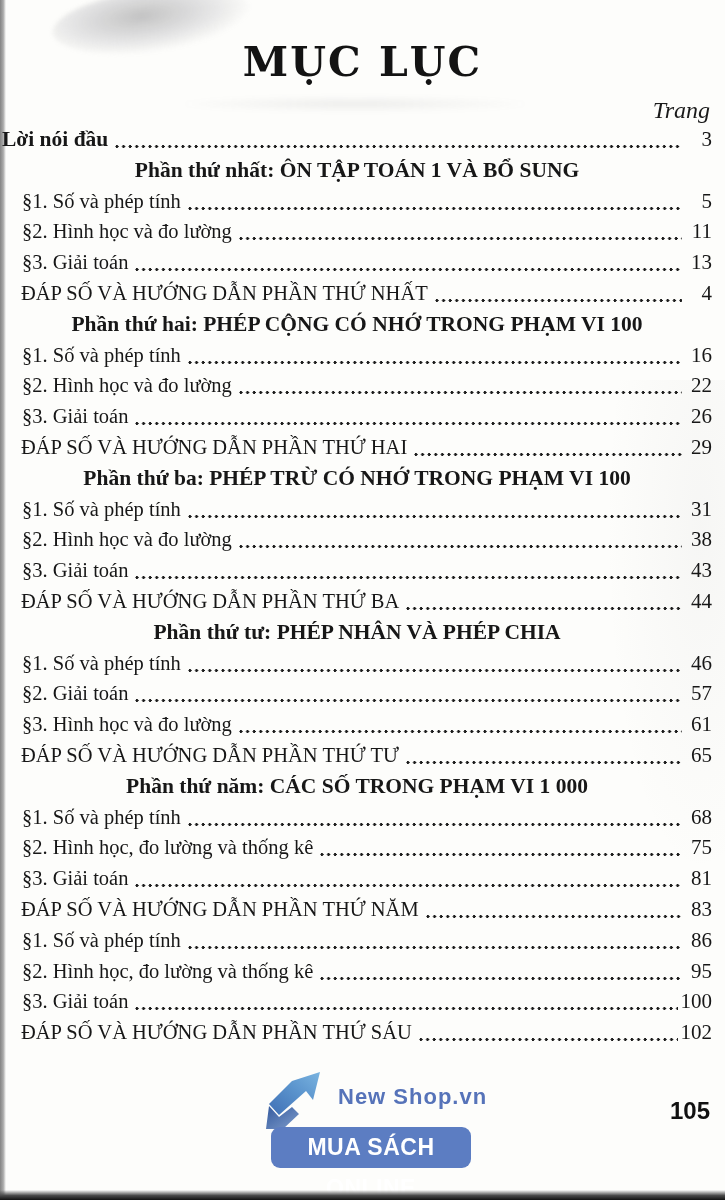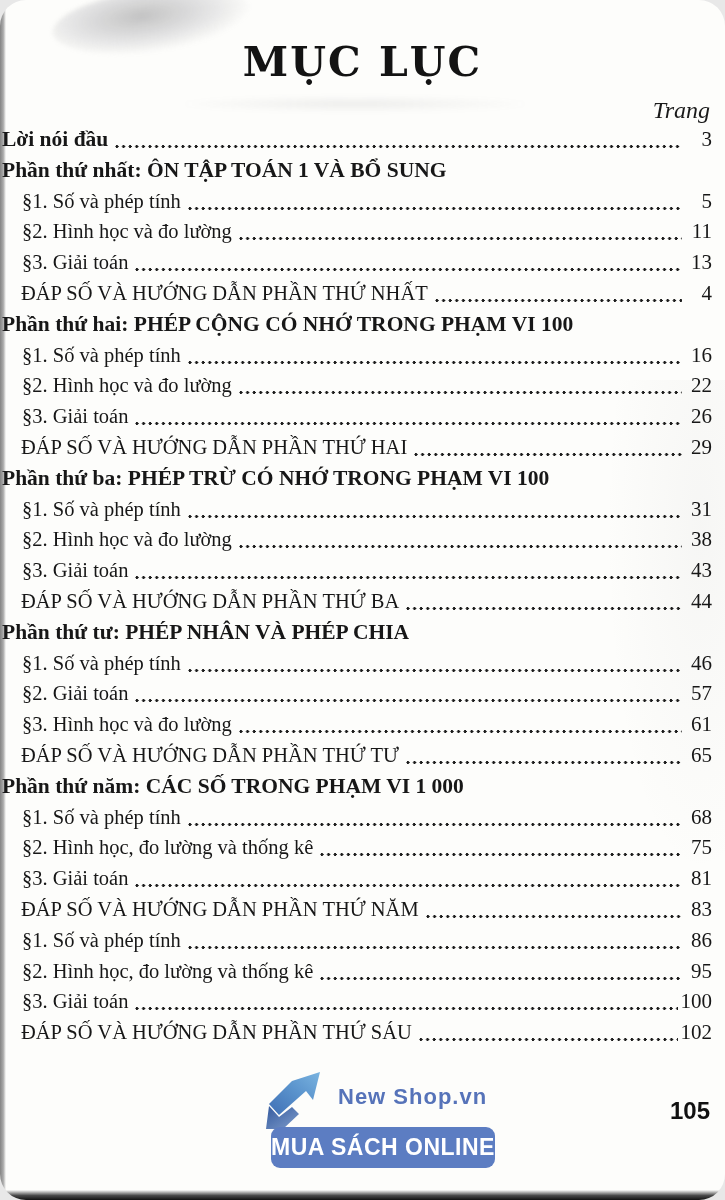--- a/index.html
+++ b/index.html
@@ -5,21 +5,20 @@
   html, body { margin: 0; padding: 0; background: #e8e8e8; }
   .page {
     position: relative;
     width: 725px;
     height: 1200px;
     background: #fdfdfb;
     overflow: hidden;
     font-family: "Liberation Serif", "DejaVu Serif", serif;
     color: #171717;
     margin: 0 auto;
-    border-radius: 26px;
   }
 
   
   .edge-left {
     position: absolute; left: 0; top: 0; width: 6px; height: 100%;
     background: linear-gradient(to right, #6e6e6e, #9d9d9d 55%, rgba(200,200,200,0));
     opacity: 0.85;
   }
   .edge-bottom {
     position: absolute; left: 0; bottom: 0; width: 100%; height: 10px;
@@ -50,21 +49,21 @@
     font-size: 41px; font-weight: bold; letter-spacing: 2px;
     color: #131313;
   }
   .col-label {
     position: absolute; top: 97px; right: 15px;
     font-style: italic; font-size: 24px; color: #1a1a1a;
   }
 
   
   .toc { position: absolute; top: 124px; left: 2px; width: 710px; }
-  .row { display: flex; height: 30.8px; font-size: 20.5px; }
+  .row { display: flex; height: 30.8px; font-size: 20.5px; justify-content: center; }
   .row .lab { white-space: nowrap; line-height: 30.8px; }
   .row .pg  { min-width: 27px; text-align: right; line-height: 30.8px; font-size: 21px; }
   .row.preface .lab { font-weight: bold; font-size: 21.5px; }
   .row.header .lab  { font-weight: bold; font-size: 21.5px; }
   .row.entry  { padding-left: 20px; }
   .row.answer { padding-left: 19px; }
   .dots {
     flex: 1 1 auto;
     height: 5px;
     margin: 20px 3px 0 7px;
@@ -75,21 +74,21 @@
 
   
   .logo-arrow { position: absolute; top: 1070px; left: 262px; width: 76px; height: 60px; }
   .logo-text {
     position: absolute; top: 1084px; left: 338px;
     font-family: "Liberation Sans", sans-serif;
     font-weight: bold; font-size: 22px; letter-spacing: 1px;
     color: #5673b9;
   }
   .badge {
-    position: absolute; top: 1127px; left: 271px; width: 224px; height: 41px;
+    position: absolute; top: 1127px; left: 271px; width: 200px; height: 41px;
     background: #5c7dc2; border-radius: 9px;
     color: #ffffff; font-family: "Liberation Sans", sans-serif;
     font-weight: bold; font-size: 23px; letter-spacing: 0.5px;
     text-align: center; line-height: 41px;
   }
   .scan-pagenum {
     position: absolute; top: 1097px; left: 640px; width: 70px;
     text-align: right;
     font-family: "Liberation Sans", sans-serif;
     font-weight: bold; font-size: 24px; color: #111111;

